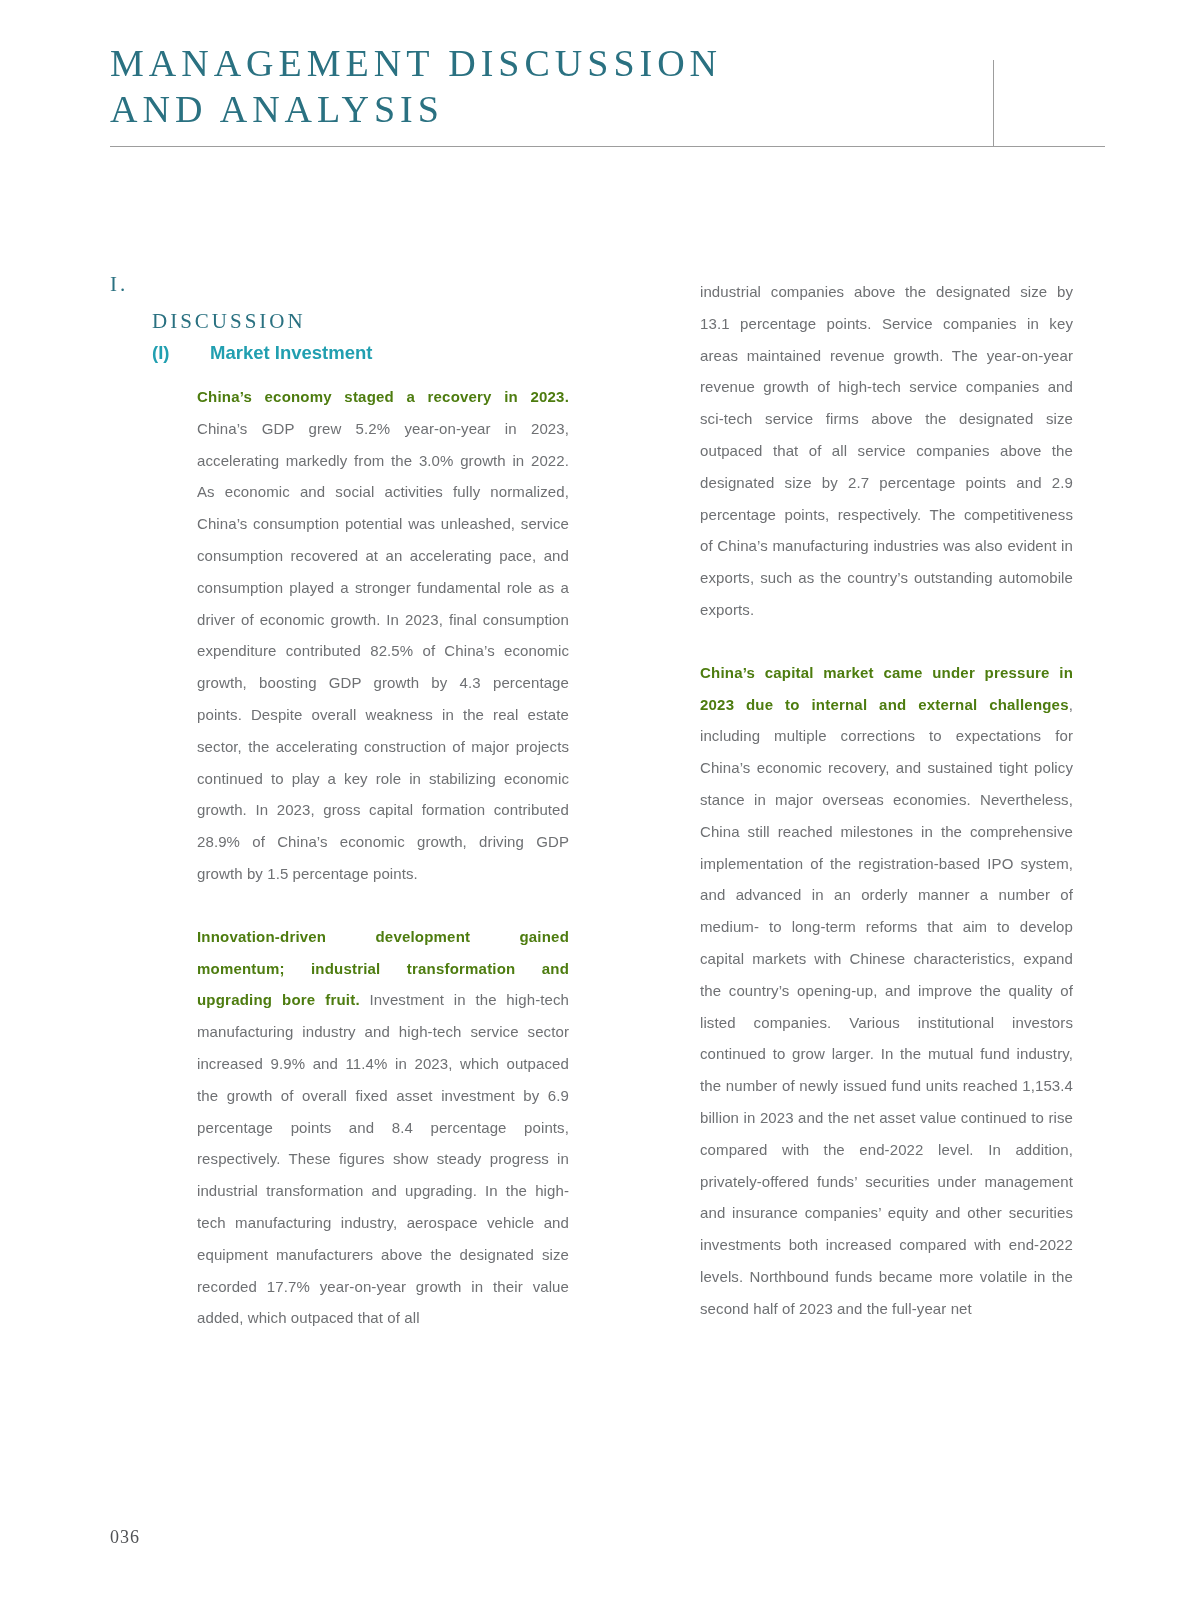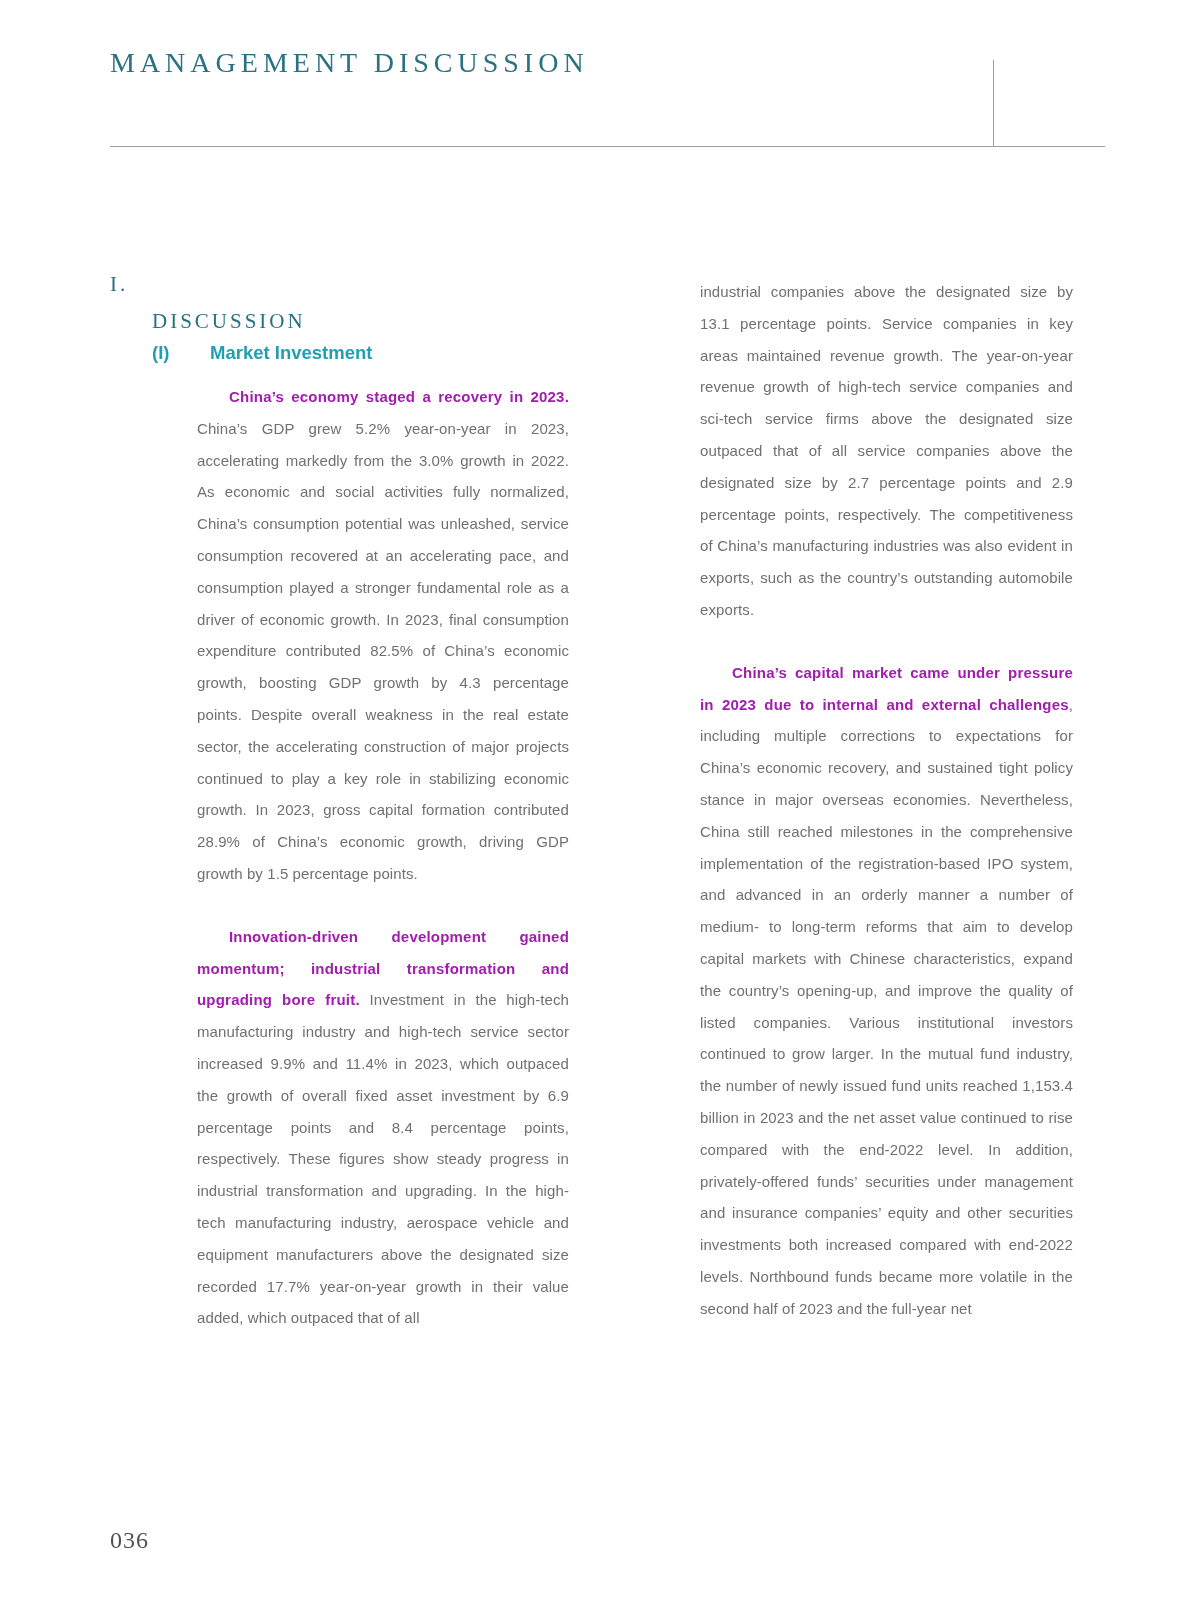--- a/index.html
+++ b/index.html
@@ -12,21 +12,21 @@
     font-family: "Liberation Sans", sans-serif;
     overflow: hidden;
   }
   
   .doc-title {
     position: absolute;
     left: 110px;
     top: 40px;
     font-family: "Liberation Serif", serif;
     font-weight: normal;
-    font-size: 28px;
+    font-size: 38px;
     line-height: 46px;
     letter-spacing: 5px;
     color: #2a7181;
   }
   .rule-h {
     position: absolute;
     left: 110px;
     top: 146px;
     width: 995px;
     height: 1px;
@@ -72,41 +72,40 @@
     text-align: justify;
     color: #6e7073;
     letter-spacing: 0.1px;
   }
   .col-left  { left: 197px; top: 381px; width: 372px; }
   .col-right { left: 700px; top: 276px; width: 373px; }
   .body-col p { margin: 0 0 31px 0; }
   .body-col p:last-child { margin-bottom: 0; }
   .para-lead {
     font-weight: bold;
-    color: #a21caf;
+    color: #4d7c0f;
     letter-spacing: 0.2px;
-    margin-left: 32px;
   }
   
   .page-number {
     position: absolute;
     left: 110px;
     top: 1527px;
     font-family: "Liberation Serif", serif;
-    font-size: 24px;
+    font-size: 18px;
     letter-spacing: 1px;
     color: #4f5154;
   }
 </style>
 </head>
 <body>
 
 <div class="page">
 
-  <h1 class="doc-title"><span>MANAGEMENT DISCUSSION</span><br></h1>
+  <h1 class="doc-title"><span>MANAGEMENT DISCUSSION</span><br><span>AND ANALYSIS</span></h1>
 
   <div class="rule-h"></div>
   <div class="rule-v"></div>
 
   <div class="section-head">
       <span class="section-numeral">I.</span>
       <span class="section-text"><br><span>DISCUSSION</span></span>
     </div>
 
   <div class="subsection-head">

